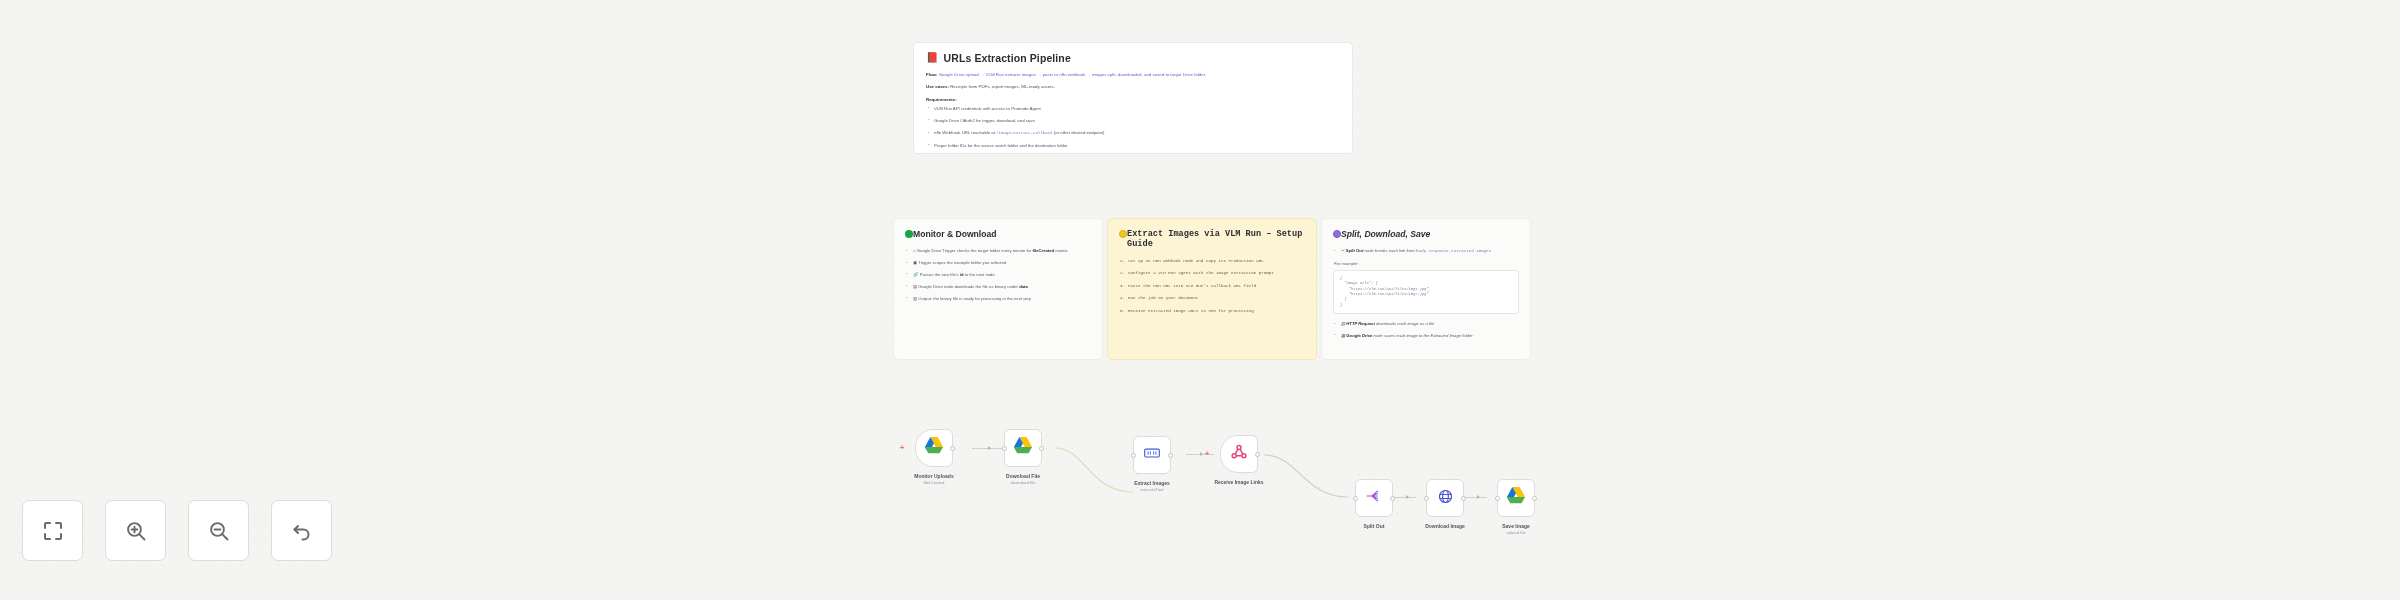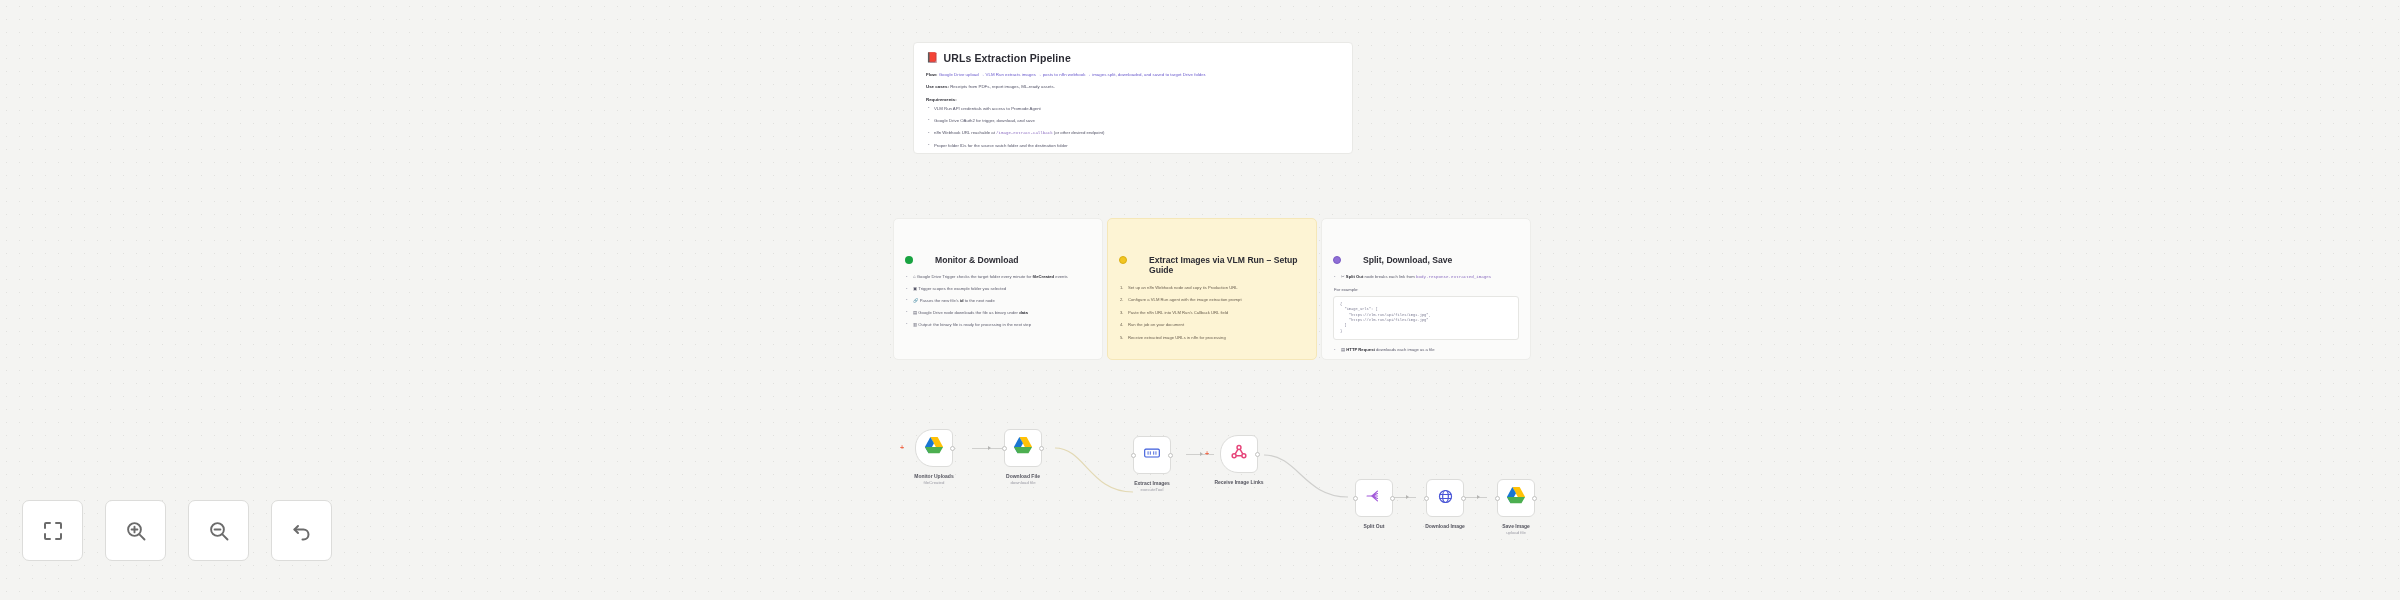--- a/index.html
+++ b/index.html
@@ -57,27 +57,27 @@
     padding-left: 8px; margin-bottom: 6.5px; position: relative;
   }
   .nh-ul li::before {
     content: "•"; position: absolute; left: 2px; top: -0.5px; color: #8a8a9a;
   }
   .nh-ul code { color: #8b6cc0; font-family: "Liberation Mono", monospace; font-size: 4.1px; }
 
   
   .note-panel { top: 218px; width: 210px; height: 142px; border-radius: 5px; }
   .p1 { left: 893px;  background: #fbfbfa; border: 1px solid #ededea; }
-  .p2 { left: 1107px; background: #fdf4d4; border: 1px solid #f5e7b8; }
-  .p3 { left: 1321px; background: #fbfbfa; border: 1px solid #ededea; }
+  .p2 { left: 1107px; background: #fdf4d4; border: 1px solid #f5e7b8; font-family: Liberation Mono, monospace; }
+  .p3 { left: 1321px; background: #fbfbfa; border: 1px solid #ededea; font-style: italic; }
   .panel-inner { padding: 10px 11px 0 11px; }
   .p-title {
-    display: flex; align-items: flex-start; gap: 22px;
+    display: flex; align-items: flex-start; gap: 0;
     font-size: 8.6px; font-weight: bold; color: #2c2c34;
-    line-height: 1.2; margin-bottom: 9px; margin-top: 26px;
+    line-height: 1.2; margin-bottom: 9px;
   }
   .dot { width: 8px; height: 8px; border-radius: 50%; flex: 0 0 auto; margin-top: .5px; }
   .dot.green  { background: #19a341; }
   .dot.yellow { background: #f2c521; border: 1px solid #d9ae13; }
   .dot.purple { background: #8f6fd6; border: 1px solid #7a5ac4; }
   .p-list { list-style: none; }
   .p-list li {
     font-size: 4.2px; line-height: 1.32; color: #5a5a6b;
     padding-left: 8px; margin-bottom: 6px; position: relative;
   }

